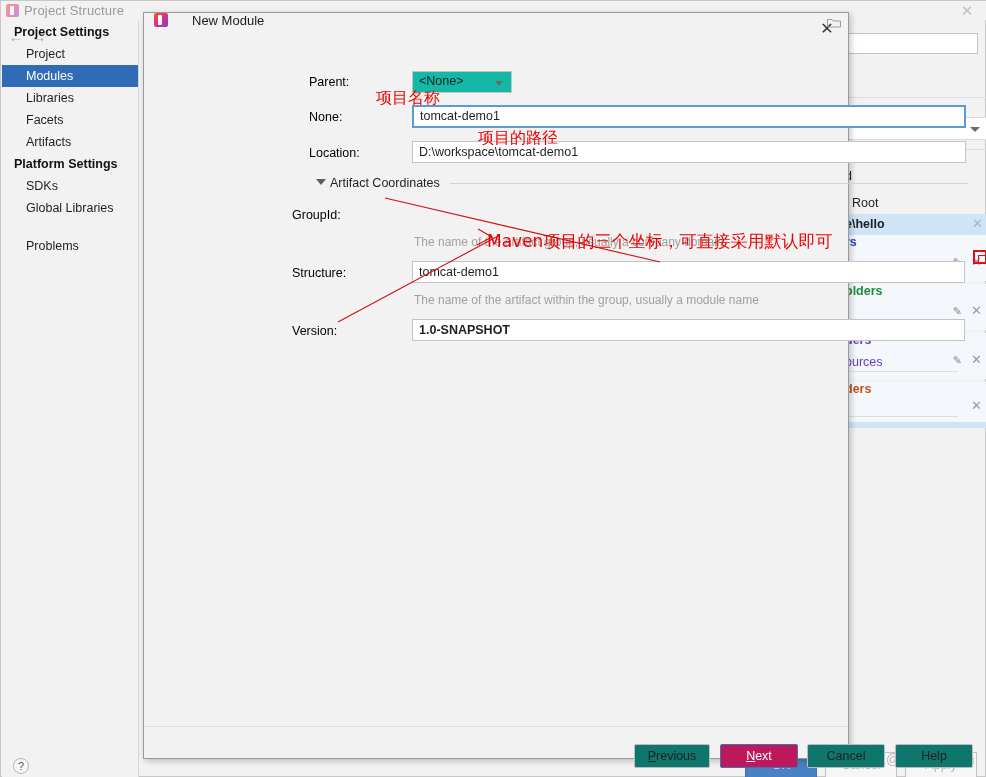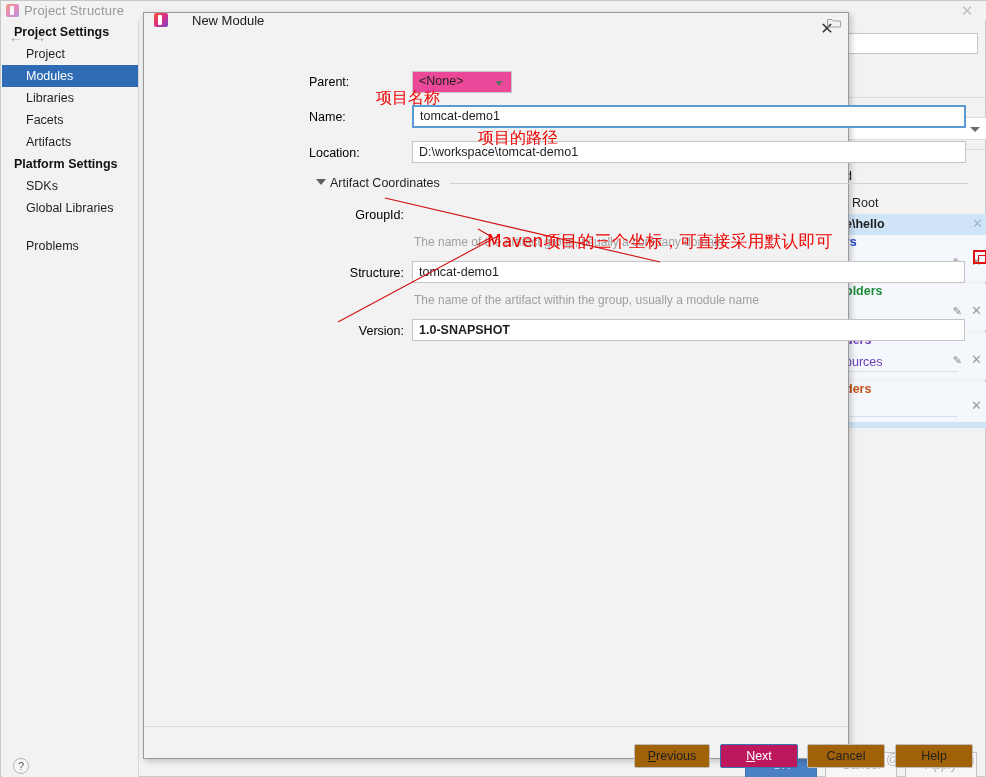--- a/index.html
+++ b/index.html
@@ -169,32 +169,32 @@
   #dlg-title { font-size: 13px; color: #1a1a1a; }
   #dlg-close {
     position: absolute; right: 12px; top: 7px; width: 18px; height: 18px;
     color: #333; font-size: 16px; line-height: 17px; text-align: center; cursor: default;
   }
 
   
   .frm-label {
     position: absolute; font-size: 12.5px; color: #000000; white-space: nowrap;
   }
-  .frm-label.right { text-align: right; }
+  .frm-label.right { text-align: left; }
 
   .txt-field {
     position: absolute; background: #ffffff; border: 1px solid #c4c4c4;
     font-size: 12.5px; color: #1f1f1f; line-height: 20px; padding-left: 6px;
     white-space: nowrap; overflow: hidden;
   }
   .txt-field.focused { border: 2px solid #5b9bd5; line-height: 18px; }
 
   #parent-combo {
     position: absolute; left: 268px; top: 58px; width: 100px; height: 22px;
-    background: #ec4899; border: 1px solid #c4c4c4;
+    background: #14b8a6; border: 1px solid #c4c4c4;
   }
   #parent-combo-val { position: absolute; left: 6px; top: 2px; font-size: 12.5px; }
   #parent-combo-arrow {
     position: absolute; right: 8px; top: 9px; width: 0; height: 0;
     border-left: 4px solid transparent; border-right: 4px solid transparent;
     border-top: 5px solid #6b6b6b;
   }
 
   #lbl-parent   { left: 165px; top: 62px; }
   #lbl-name     { left: 165px; top: 97px; }
@@ -226,21 +226,21 @@
   .hint {
     position: absolute; font-size: 12px; color: #a0a0a0; white-space: nowrap;
   }
   #hint-groupid    { left: 270px; top: 222px; }
   #hint-artifactid { left: 270px; top: 280px; }
 
   
   #dlg-footer-sep { position: absolute; left: 0; top: 713px; width: 100%; height: 1px; background:#dcdcdc; }
   .dlg-btn {
     position: absolute; top: 731px; height: 24px;
-    border: 1px solid #bdbdbd; background: #a16207; border-radius: 2px;
+    border: 1px solid #bdbdbd; background: #0f766e; border-radius: 2px;
     font-size: 12.5px; color: #1f1f1f; text-align: center; line-height: 22px;
     cursor: default;
   }
   .dlg-btn.primary { background: #be185d; border-color: #3f72b0; color: #ffffff; }
   .dlg-btn .mn { text-decoration: underline; }
   #btn-previous { left: 490px; width: 76px; }
   #btn-next     { left: 576px; width: 78px; }
   #btn-cancel   { left: 663px; width: 78px; }
   #btn-help     { left: 751px; width: 78px; }
 
@@ -358,21 +358,21 @@
       <div id="dlg-title">New Module</div>
     </div>
     <div id="dlg-close">✕</div>
 
     <div class="frm-label" id="lbl-parent">Parent:</div>
     <div id="parent-combo">
       <div id="parent-combo-val">&lt;None&gt;</div>
       <div id="parent-combo-arrow"></div>
     </div>
 
-    <div class="frm-label" id="lbl-name">Name:</div>
+    <div class="frm-label" id="lbl-name">None:</div>
     <div class="txt-field focused" id="fld-name">tomcat-demo1</div>
 
     <div class="frm-label" id="lbl-location">Location:</div>
     <div class="txt-field" id="fld-location">D:\workspace\tomcat-demo1</div>
     <div id="loc-browse">
       <svg width="14" height="12" viewBox="0 0 14 12" xmlns="http://www.w3.org/2000/svg">
         <path d="M0.5 2.5 H5 L6.2 4 H13.5 V10 H0.5 Z" fill="none" stroke="#9e9e9e" stroke-width="1"></path>
       </svg>
     </div>
 

